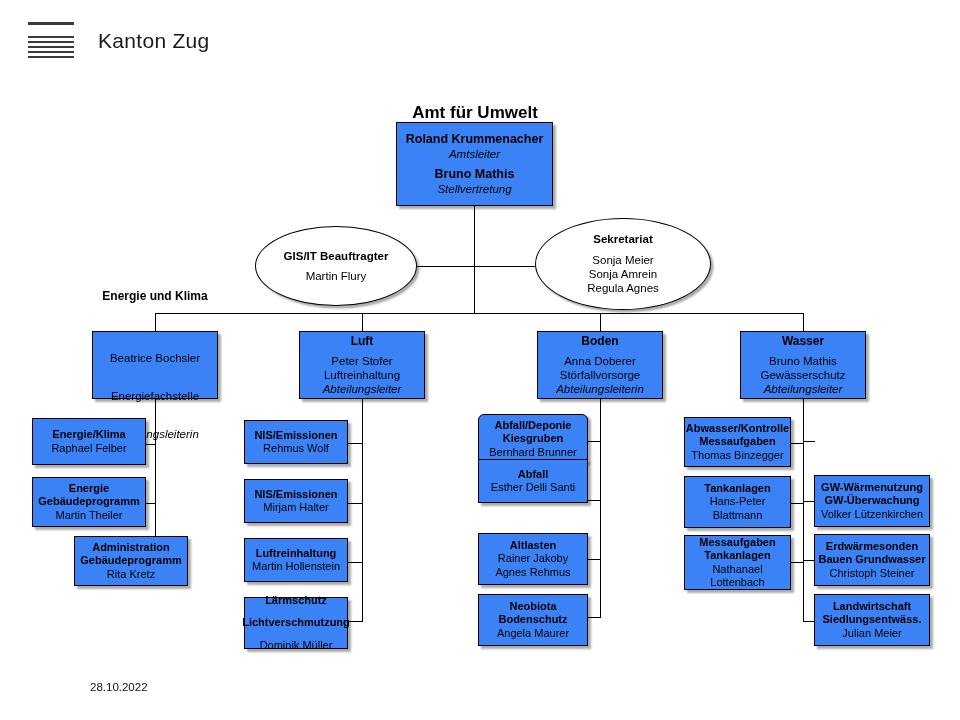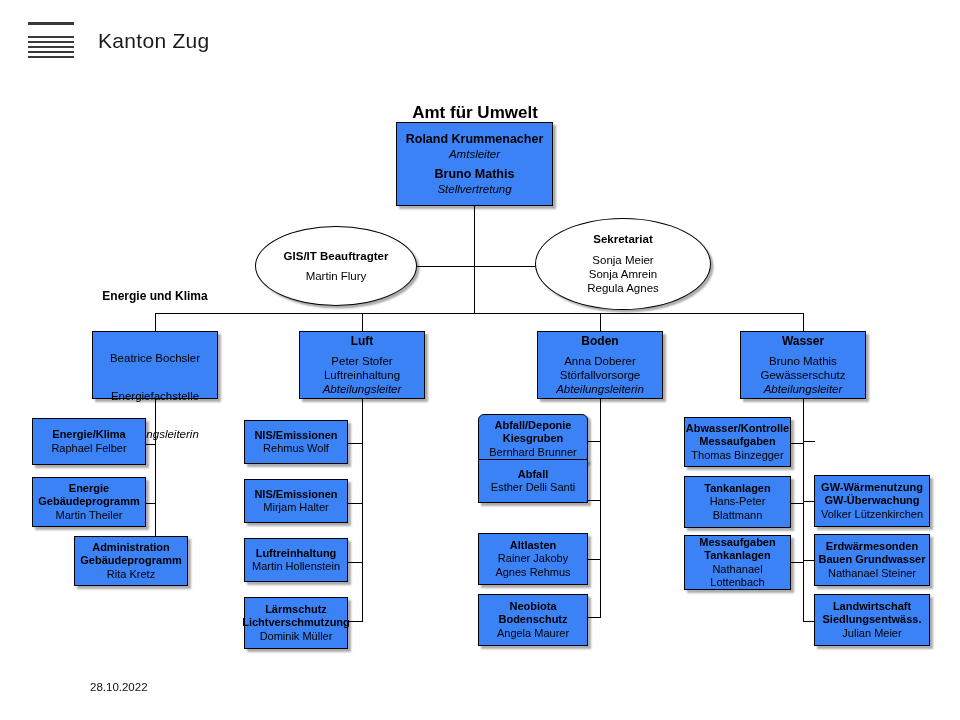--- a/index.html
+++ b/index.html
@@ -292,21 +292,21 @@
   <div class="node leaf" style="left:244px; top:479px; width:104px; height:44px;">
     <div class="ttl">NIS/Emissionen</div>
     <div class="sub">Mirjam Halter</div>
   </div>
 
   <div class="node leaf" style="left:244px; top:538px; width:104px; height:44px;">
     <div class="ttl">Luftreinhaltung</div>
     <div class="sub">Martin Hollenstein</div>
   </div>
 
-  <div class="node leaf" style="left:244px; top:597px; width:104px; height:52px;">
+  <div class="node leaf" style="left:244px; top:597px; width:104px; height:52px;gap:9px;">
     <div class="ttl">Lärmschutz</div>
     <div class="ttl">Lichtverschmutzung</div>
     <div class="sub">Dominik Müller</div>
   </div>
 
   <div class="node leaf" style="left:478px; top:414px; width:110px; height:50px;border-radius:6px;">
     <div class="ttl">Abfall/Deponie</div>
     <div class="ttl">Kiesgruben</div>
     <div class="sub">Bernhard Brunner</div>
   </div>
@@ -350,21 +350,21 @@
 
   <div class="node leaf" style="left:814px; top:475px; width:116px; height:52px;">
     <div class="ttl">GW-Wärmenutzung</div>
     <div class="ttl">GW-Überwachung</div>
     <div class="sub">Volker Lützenkirchen</div>
   </div>
 
   <div class="node leaf" style="left:814px; top:534px; width:116px; height:52px;">
     <div class="ttl">Erdwärmesonden</div>
     <div class="ttl">Bauen Grundwasser</div>
-    <div class="sub">Nathanael Steiner</div>
+    <div class="sub">Christoph Steiner</div>
   </div>
 
   <div class="node leaf" style="left:814px; top:594px; width:116px; height:52px;">
     <div class="ttl">Landwirtschaft</div>
     <div class="ttl">Siedlungsentwäss.</div>
     <div class="sub">Julian Meier</div>
   </div>
 
   <div id="footer-date">28.10.2022</div>
 

